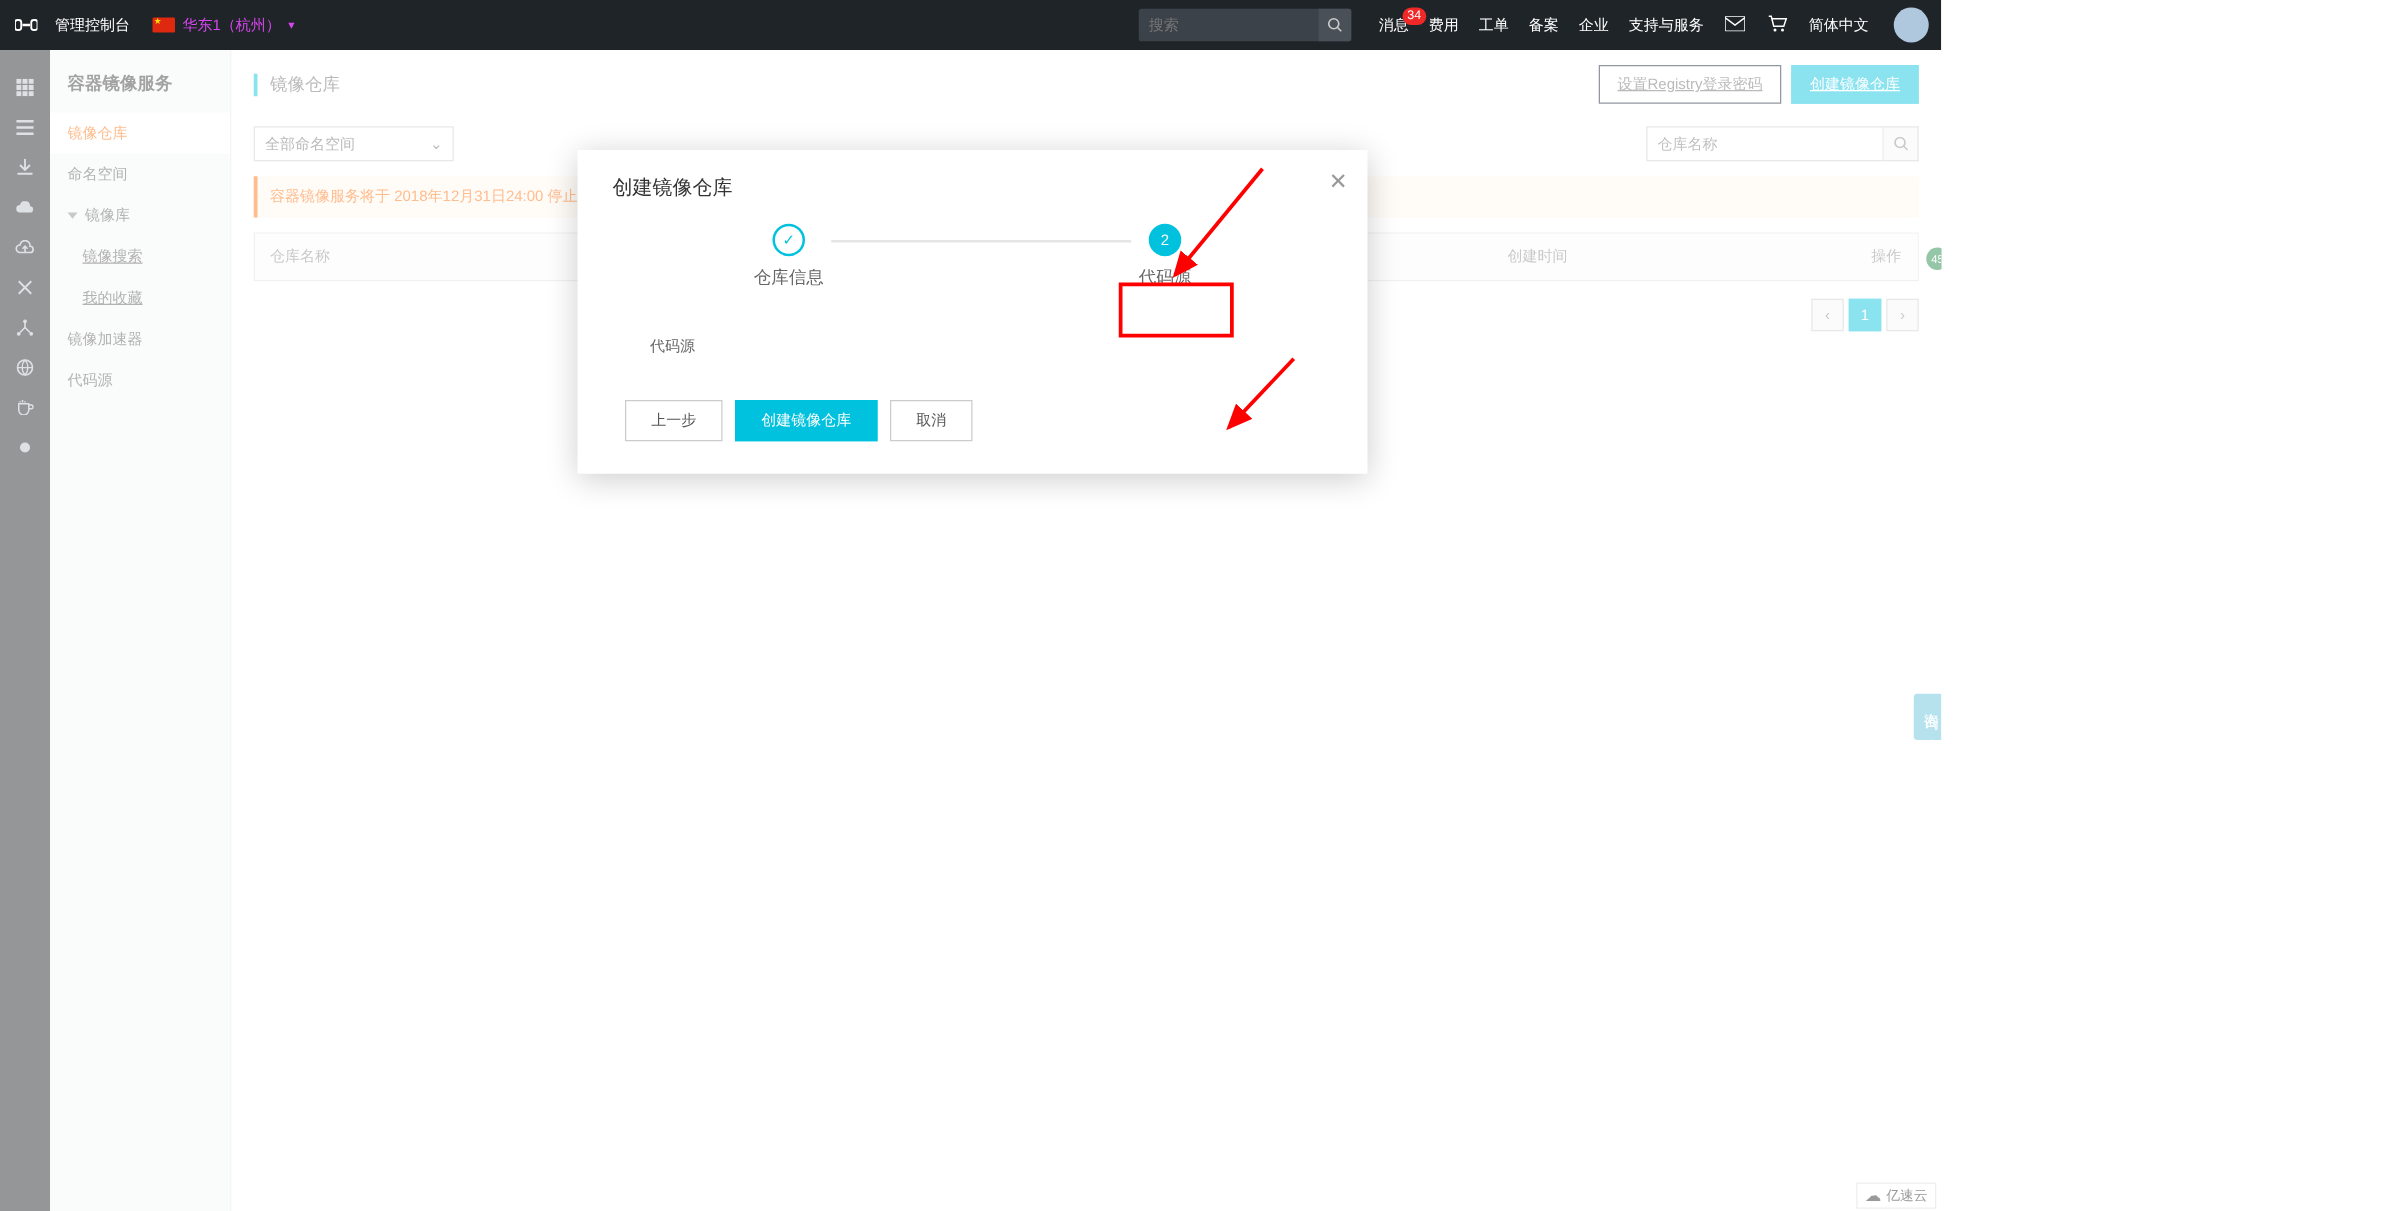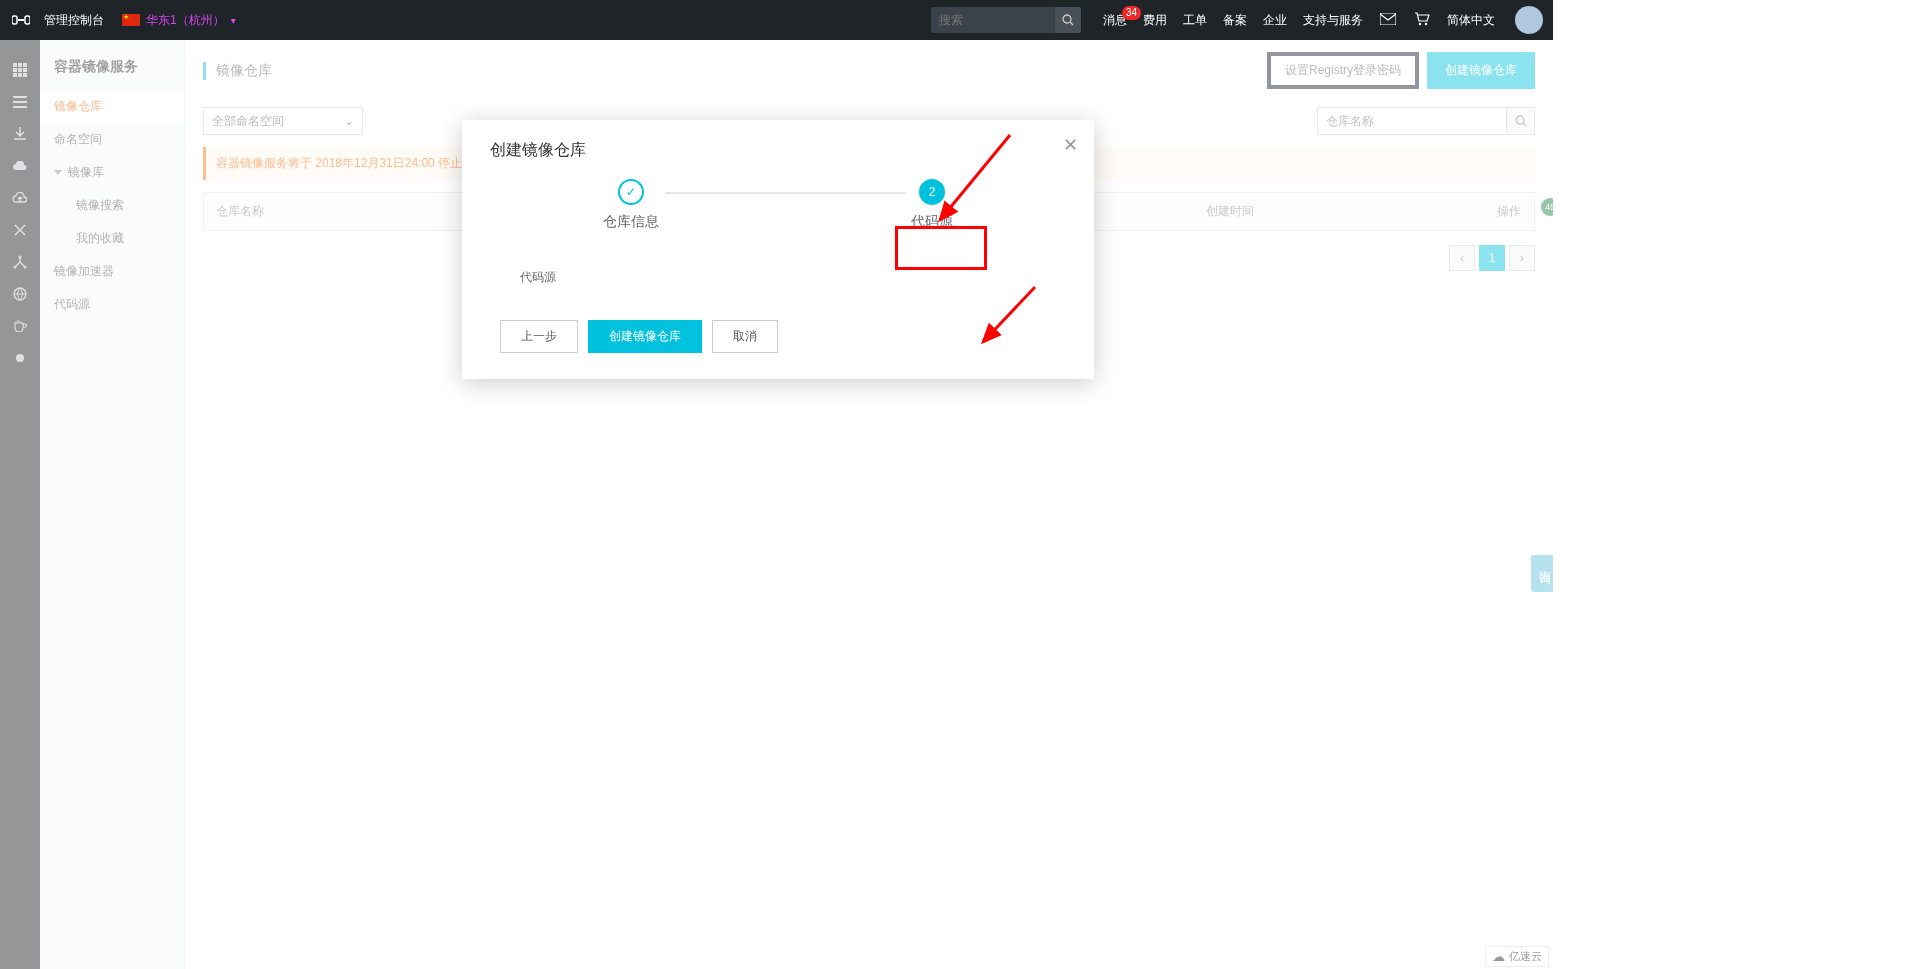--- a/index.html
+++ b/index.html
@@ -51,21 +51,21 @@
   .topbar .flag::after { content:"★"; color:#ffde00; font-size:7px; position:absolute; top:-1px; left:1px; }
   .topbar .region { color:#d946ef; display:flex; align-items:center; cursor:pointer; }
   .topbar .region .chev { margin-left:6px; font-size:10px; }
   .topbar .spacer { flex:1; }
   .topbar .search-wrap {
     display:flex; align-items:center; background:#3c4249; border-radius:2px;
     height:26px; margin-right:14px;
   }
   .topbar .search-wrap input {
     background:transparent; border:none; color:#fff; padding:0 8px;
-    width:124px; font-size:12px; outline:none;
+    width:144px; font-size:12px; outline:none;
   }
   .topbar .search-wrap .btn {
     background:#4a5057; width:26px; height:26px; display:flex;
     align-items:center; justify-content:center; cursor:pointer;
     border-radius:0 2px 2px 0;
   }
   .topbar .nav-link { margin:0 8px; color:#fff; cursor:pointer; position:relative; }
   .topbar .badge {
     position:absolute; top:-6px; right:-14px; background:var(--red-badge);
     color:#fff; font-size:10px; border-radius:8px; padding:0 4px; line-height:14px;
@@ -94,21 +94,21 @@
     background:#f4f5f7; border-right:1px solid #e8e8e8; z-index:5;
     padding-top: 8px;
   }
   .sidebar .title {
     padding:10px 14px 14px; font-size:14px; color:#333; font-weight:bold;
   }
   .sidebar .item {
     padding:8px 14px; font-size:12px; color:#555; cursor:pointer;
     display:flex; align-items:center;
   }
-  .sidebar .item.sub { padding-left:36px; }
+  .sidebar .item.sub { padding-left:26px;text-decoration:underline; }
   .sidebar .item.active { color:var(--orange); background:#fff; }
   .sidebar .item .tri {
     display:inline-block; width:0;height:0;
     border-left:4px solid transparent; border-right:4px solid transparent;
     border-top:5px solid #888; margin-right:6px;
   }
 
   
   .main {
     position:absolute; left:185px; right:0; top:40px; bottom:0;
@@ -117,21 +117,21 @@
   .crumb-bar {
     display:flex; align-items:center; padding:12px 18px 10px;
   }
   .crumb-bar .crumb {
     font-size:14px; color:#666; border-left:3px solid var(--accent);
     padding-left:10px;
   }
   .crumb-bar .spacer { flex:1; }
   .crumb-bar .btn {
     padding:6px 14px; margin-left:8px; font-size:12px; cursor:pointer;
-    border:4px solid #0f172a; background:#fff; color:#666;
+    border:1px solid #0f172a; background:#fff; color:#666;text-decoration:underline;
   }
   .crumb-bar .btn.primary { background:var(--accent); color:#fff; border-color:var(--accent); }
 
   .filters {
     display:flex; align-items:center; padding:8px 18px;
   }
   .filters .select {
     width:160px; height:28px; border:1px solid #ccc; display:flex;
     align-items:center; justify-content:space-between; padding:0 8px;
     color:#666; cursor:pointer; background:#fff;

